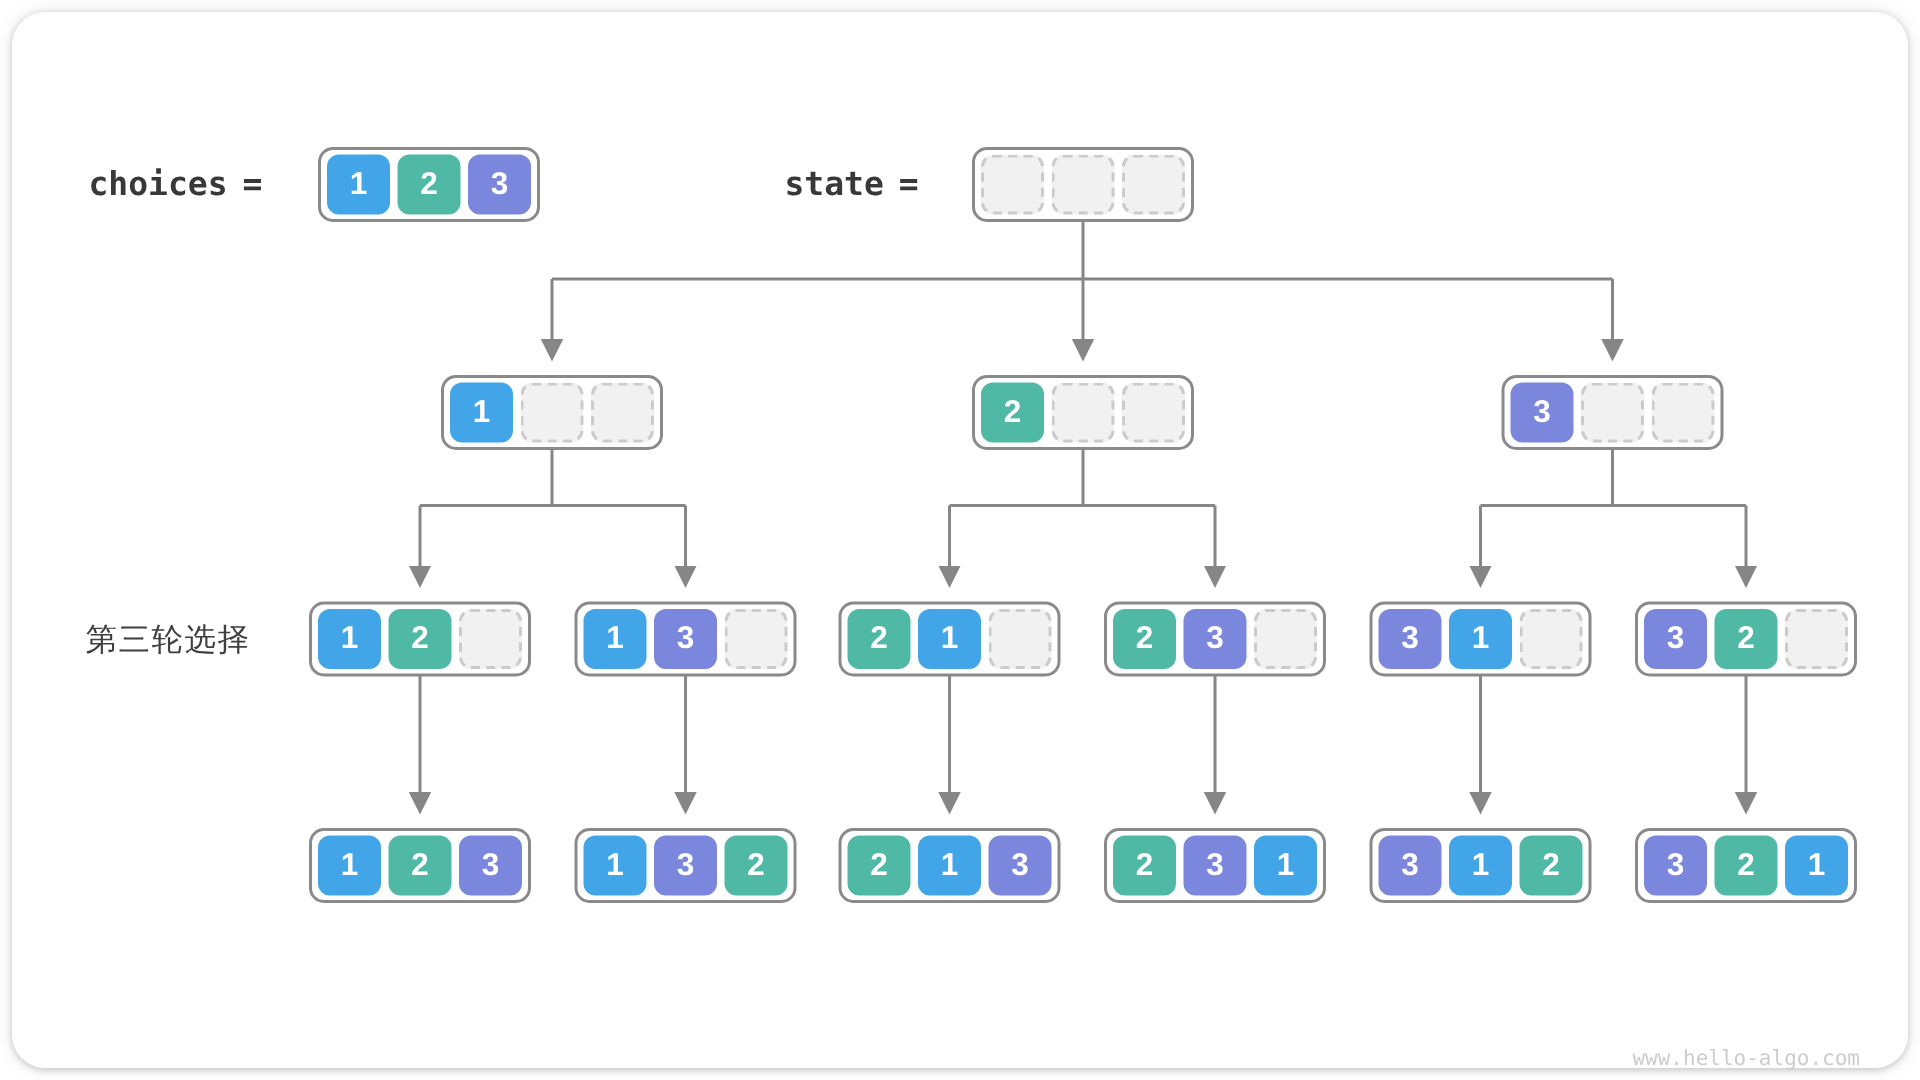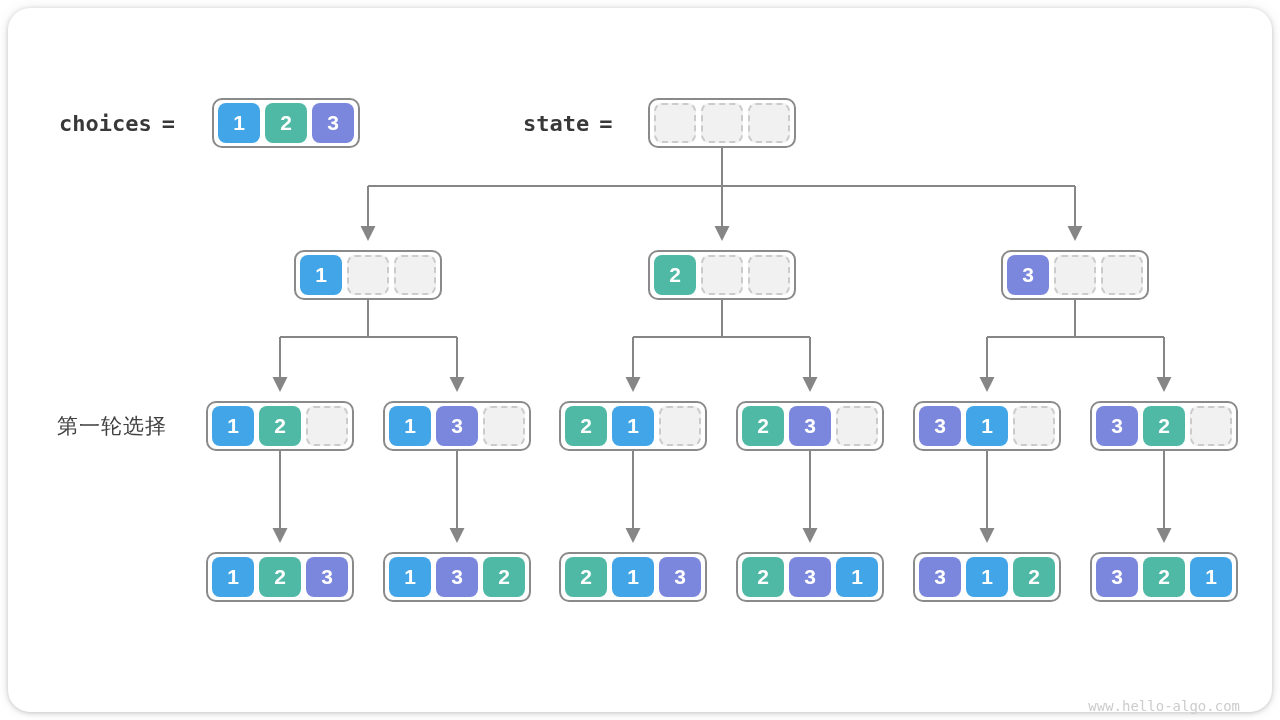--- a/index.html
+++ b/index.html
@@ -79,21 +79,21 @@
 <div class="layer" id="layer">
   <div class="code-row" style="left:59px;top:86px">
     <span>choices</span>
     <span>=</span>
   </div>
   <div class="code-row" style="left:523px;top:86px">
     <span>state</span>
     <span>=</span>
   </div>
 
-  <div class="row-label" style="top:389px">第一轮选择</div>
+  <div class="row-label" style="top:389px">第三轮选择</div>
 
   <div class="watermark">www.hello-algo.com</div>
 <div class="state-box" style="left: 212px; top: 86px;">
       <div class="cell filled" style="background: rgb(66, 165, 232);">1</div>
       <div class="cell filled" style="background: rgb(79, 185, 166);">2</div>
       <div class="cell filled" style="background: rgb(123, 135, 220);">3</div>
     </div>
     <div class="state-box" style="left: 648px; top: 86px;">
       <div class="cell empty"></div>
       <div class="cell empty"></div>

